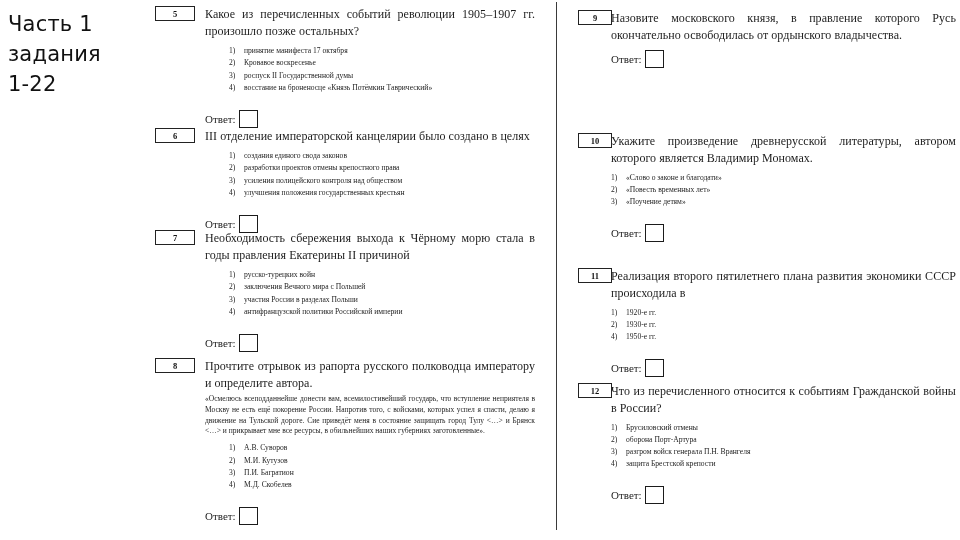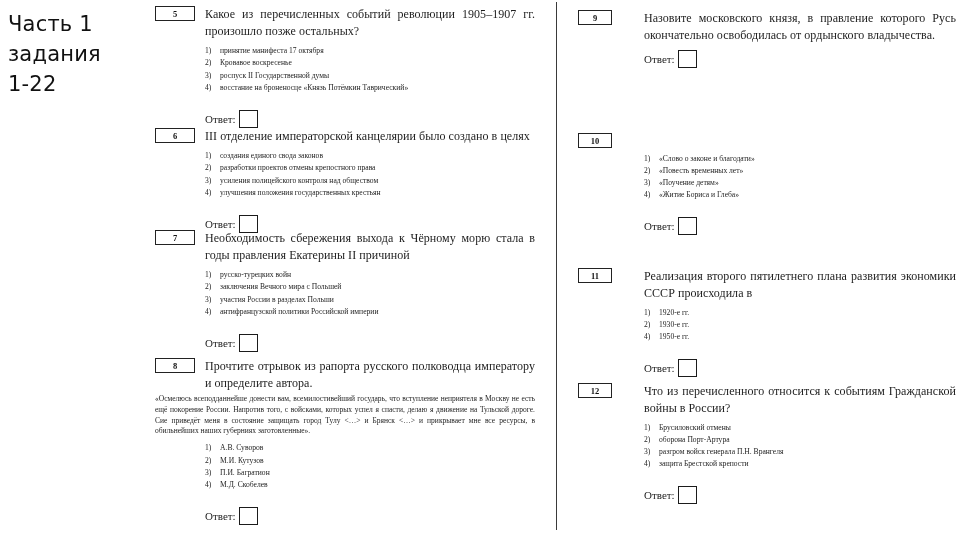--- a/index.html
+++ b/index.html
@@ -64,28 +64,29 @@
   }
   .q-text{
     margin-left:50px;
     font-size:12px;
     line-height:1.42;
     text-align:justify;
     color:#1d1d1d;
     letter-spacing:0.05px;
   }
   .q-quote{
+    margin-left:50px;
     margin-top:2px;
     font-size:7.5px;
     line-height:1.44;
     text-align:justify;
     color:#1d1d1d;
   }
   .opts{
-    margin-left:50px;
+    margin-left:74px;
     margin-top:5px;
     list-style:none;
     padding:0;
   }
   .opts li{
     font-size:7.6px;
     line-height:1.62;
     color:#1d1d1d;
     white-space:nowrap;
   }
@@ -111,21 +112,21 @@
     border:1px solid #1b1b1b;
     background:#fff;
     box-sizing:border-box;
   }
 
   
   .col-right .opts li{line-height:1.58;}
   .col-right .q-num{width:34px;}
   .col-right .q-text,
   .col-right .opts,
-  .col-right .ans-row{margin-left:66px;font-family:Liberation Serif, serif;}
+  .col-right .ans-row{margin-left:33px;font-family:Liberation Serif, serif;}
 </style>
 </head>
 <body>
 
 <div class="slide">
 
   <div class="title-block">
     <span class="tline">Часть 1</span>
     <span class="tline">задания</span>
     <span class="tline">1-22</span>
@@ -207,26 +208,26 @@
           <div class="q-text">Назовите московского князя, в правление которого Русь окончательно освободилась от ордынского владычества.</div>
         </div>
         <div class="ans-row">
           <span class="ans-label">Ответ:</span>
           <span class="ans-box"></span>
         </div>
       </div>
       <div class="q" style="top: 133px;">
         <div class="q-head">
           <div class="q-num">10</div>
+          <div class="q-text">Укажите произведение древнерусской литературы, автором которого является Владимир Мономах.</div>
         </div>
         <ul class="opts">
           <li><span class="opt-marker">1)</span><span>«Слово о законе и благодати»</span></li>
           <li><span class="opt-marker">2)</span><span>«Повесть временных лет»</span></li>
           <li><span class="opt-marker">3)</span><span>«Поучение детям»</span></li>
-          <li><span class="opt-marker">4)</span><span>«Житие Бориса и Глеба»</span></li>
         </ul>
         <div class="ans-row">
           <span class="ans-label">Ответ:</span>
           <span class="ans-box"></span>
         </div>
       </div>
       <div class="q" style="top: 268px;">
         <div class="q-head">
           <div class="q-num">11</div>
           <div class="q-text">Реализация второго пятилетнего плана развития экономики СССР происходила в</div>

